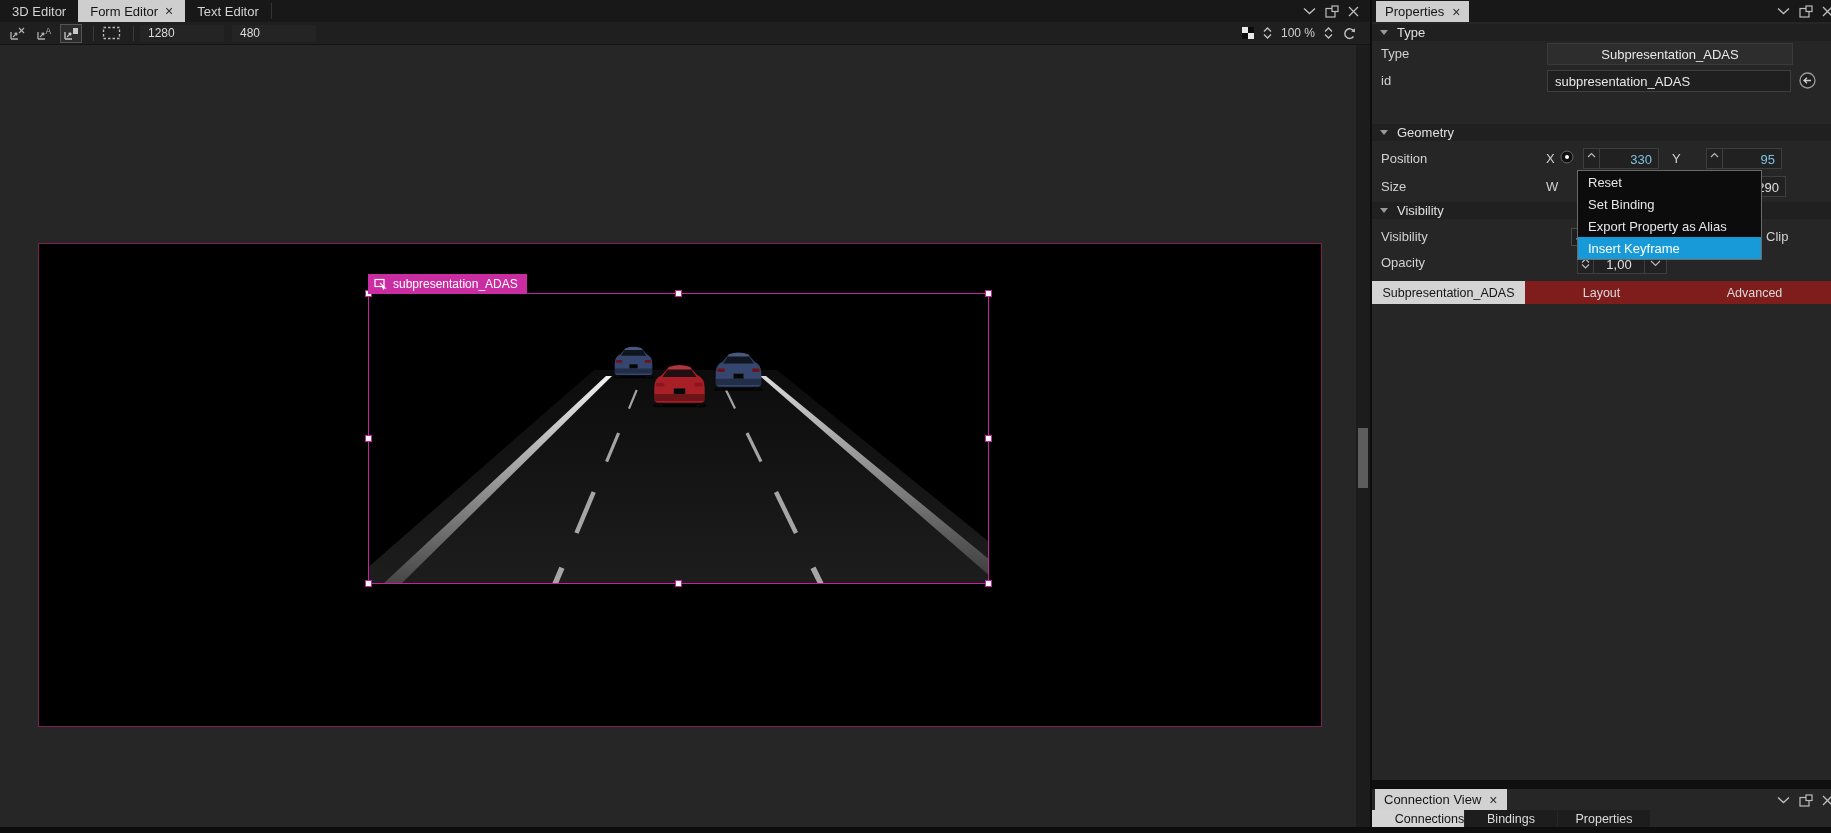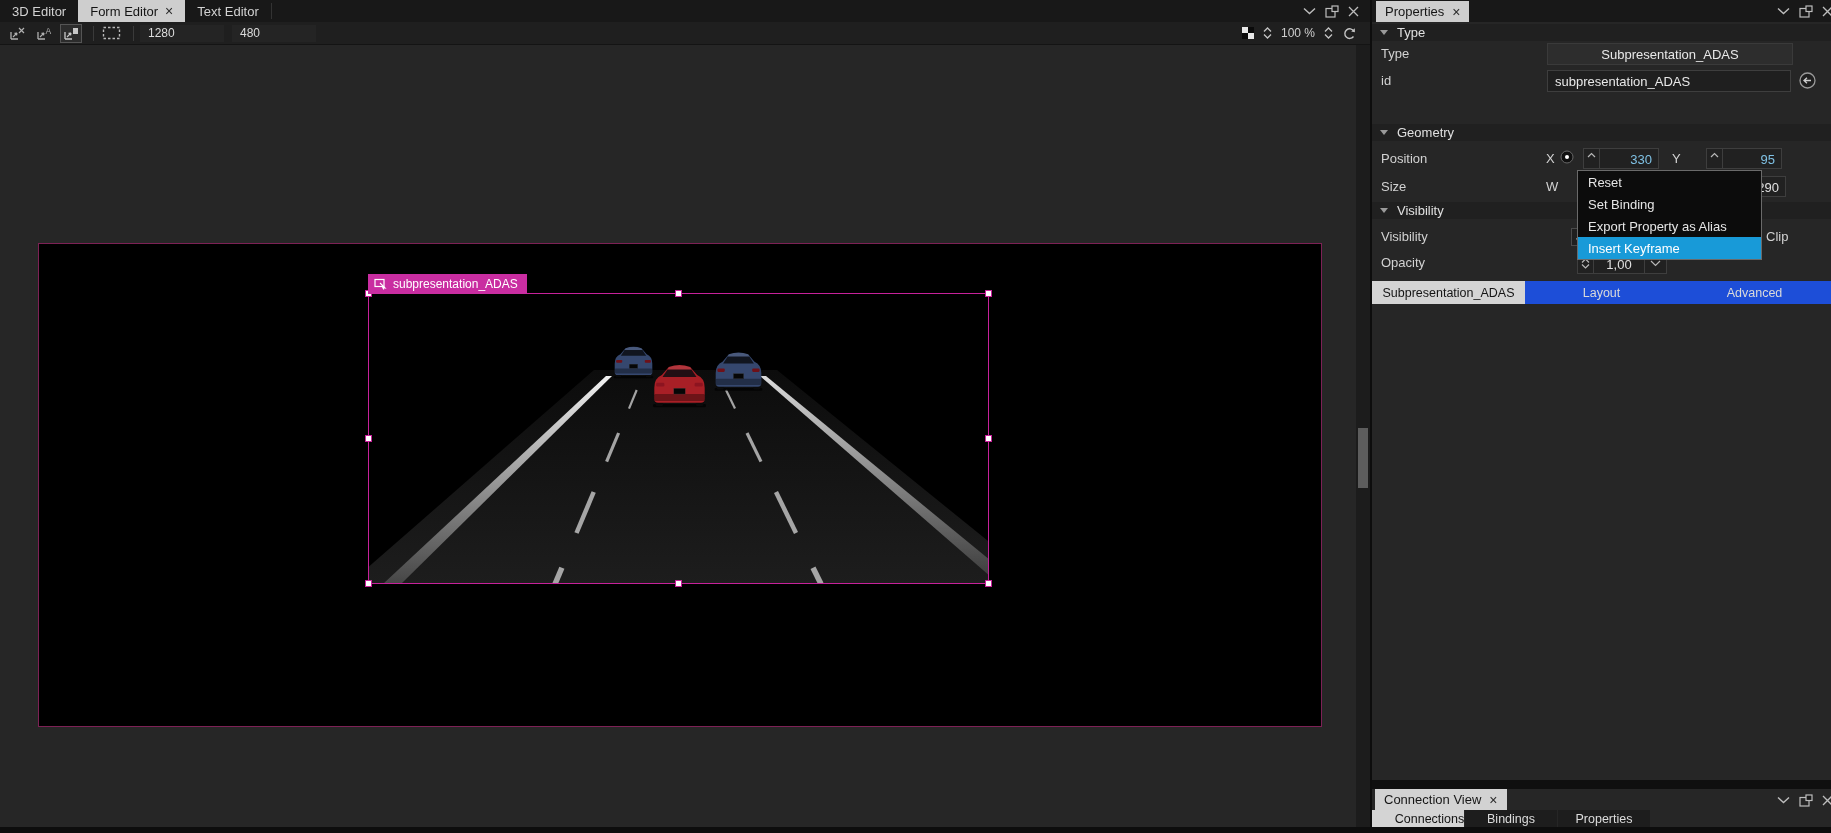--- a/index.html
+++ b/index.html
@@ -52,21 +52,21 @@
   .spin { position:absolute; top:2px; height:21px; width:76px; background:#212121; border:1px solid #3e3e3e; display:flex; }
   .spin .up { width:16px; border-right:1px solid #3e3e3e; display:flex; justify-content:center; padding-top:3px; }
   .spin .val { flex:1; text-align:right; padding:3px 6px 0 0; font-size:13px; color:#e0e0e0; }
   .spin .val.blue { color:var(--value-blue,#7fc1e4); }
   .opa { position:absolute; left:205px; top:3px; height:21px; display:flex; border:1px solid #3e3e3e; background:#212121; }
   .opa .stepper { width:16px; border-right:1px solid #3e3e3e; display:flex; flex-direction:column; align-items:center; justify-content:center; gap:1px; }
   .opa .oval { width:50px; text-align:center; padding-top:3px; font-size:13px; color:#e0e0e0; }
   .opa .ddown { width:22px; border-left:1px solid #3e3e3e; display:flex; align-items:center; justify-content:center; }
   .checkbox { position:absolute; left:199px; top:4px; width:18px; height:18px; background:#1f1f1f; border:1px solid #4a4a4a; color:#d8d8d8; font-size:13px; display:flex; align-items:center; justify-content:center; }
   .ptabs { position:absolute; left:0; top:281px; width:459px; height:23px; display:flex; background:#1c1c1c; }
-  .ptab { width:153px; display:flex; align-items:center; justify-content:center; font-size:12.5px; color:#dadada; background:#1d4ed8; }
+  .ptab { width:153px; display:flex; align-items:center; justify-content:center; font-size:12.5px; color:#dadada; background:#7f1d1d; }
   .ptab.active { background:#d4d4d4; color:#141414; }
   .props-empty { position:absolute; left:0; top:304px; width:459px; height:476px; background:#262626; }
   
   .cmenu { position:absolute; left:205px; top:170px; width:185px; background:#0c0c0c; border:1px solid #6a6a6a; z-index:50; }
   .mitem { height:22px; display:flex; align-items:center; padding:0 4px 0 10px; color:#e6e6e6; font-size:13px; white-space:nowrap; }
   .mitem.hl { background:var(--menu-highlight,#189ad8); color:#fff; }
   
   .conn-sep { position:absolute; left:1372px; top:780px; width:459px; height:9px; background:#0f0f0f; }
   .conn-tab { position:absolute; left:1375px; top:789px; height:21px; background:#d2d2d2; color:#161616; display:flex; align-items:center; gap:8px; padding:0 9px; font-size:13px; }
   .conn-tab .x { color:#2a2a2a; font-size:14px; line-height:1; }

